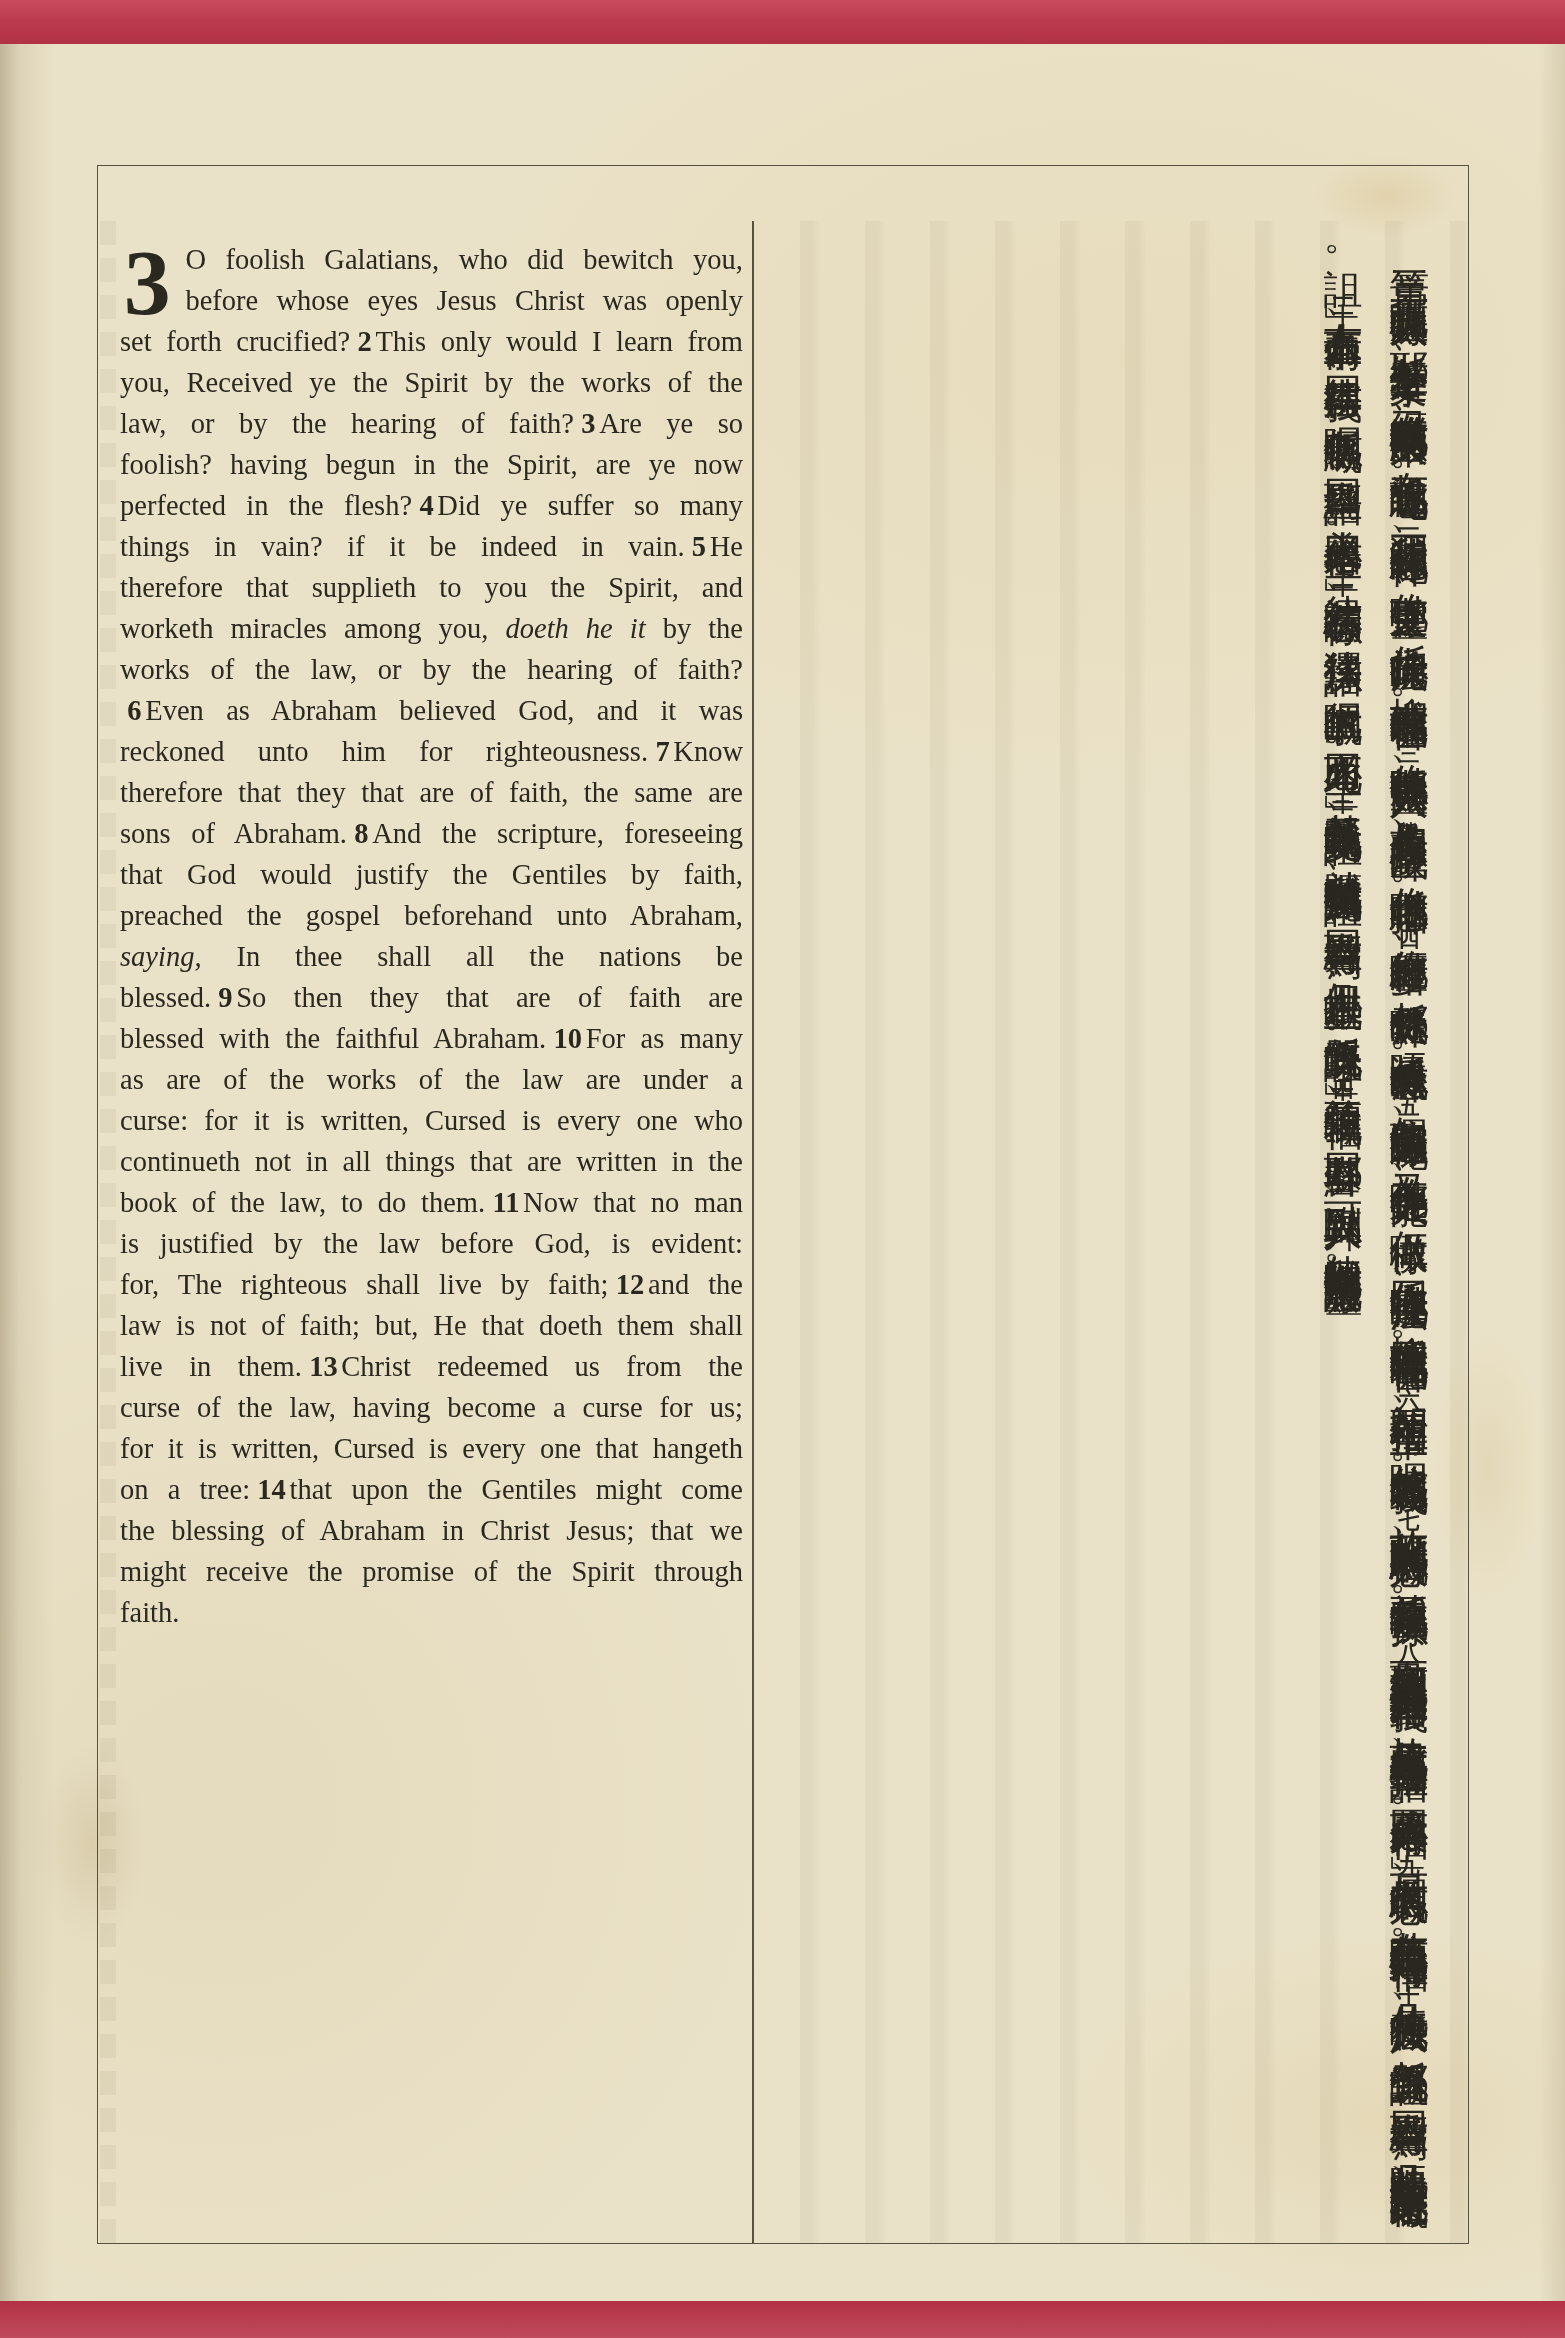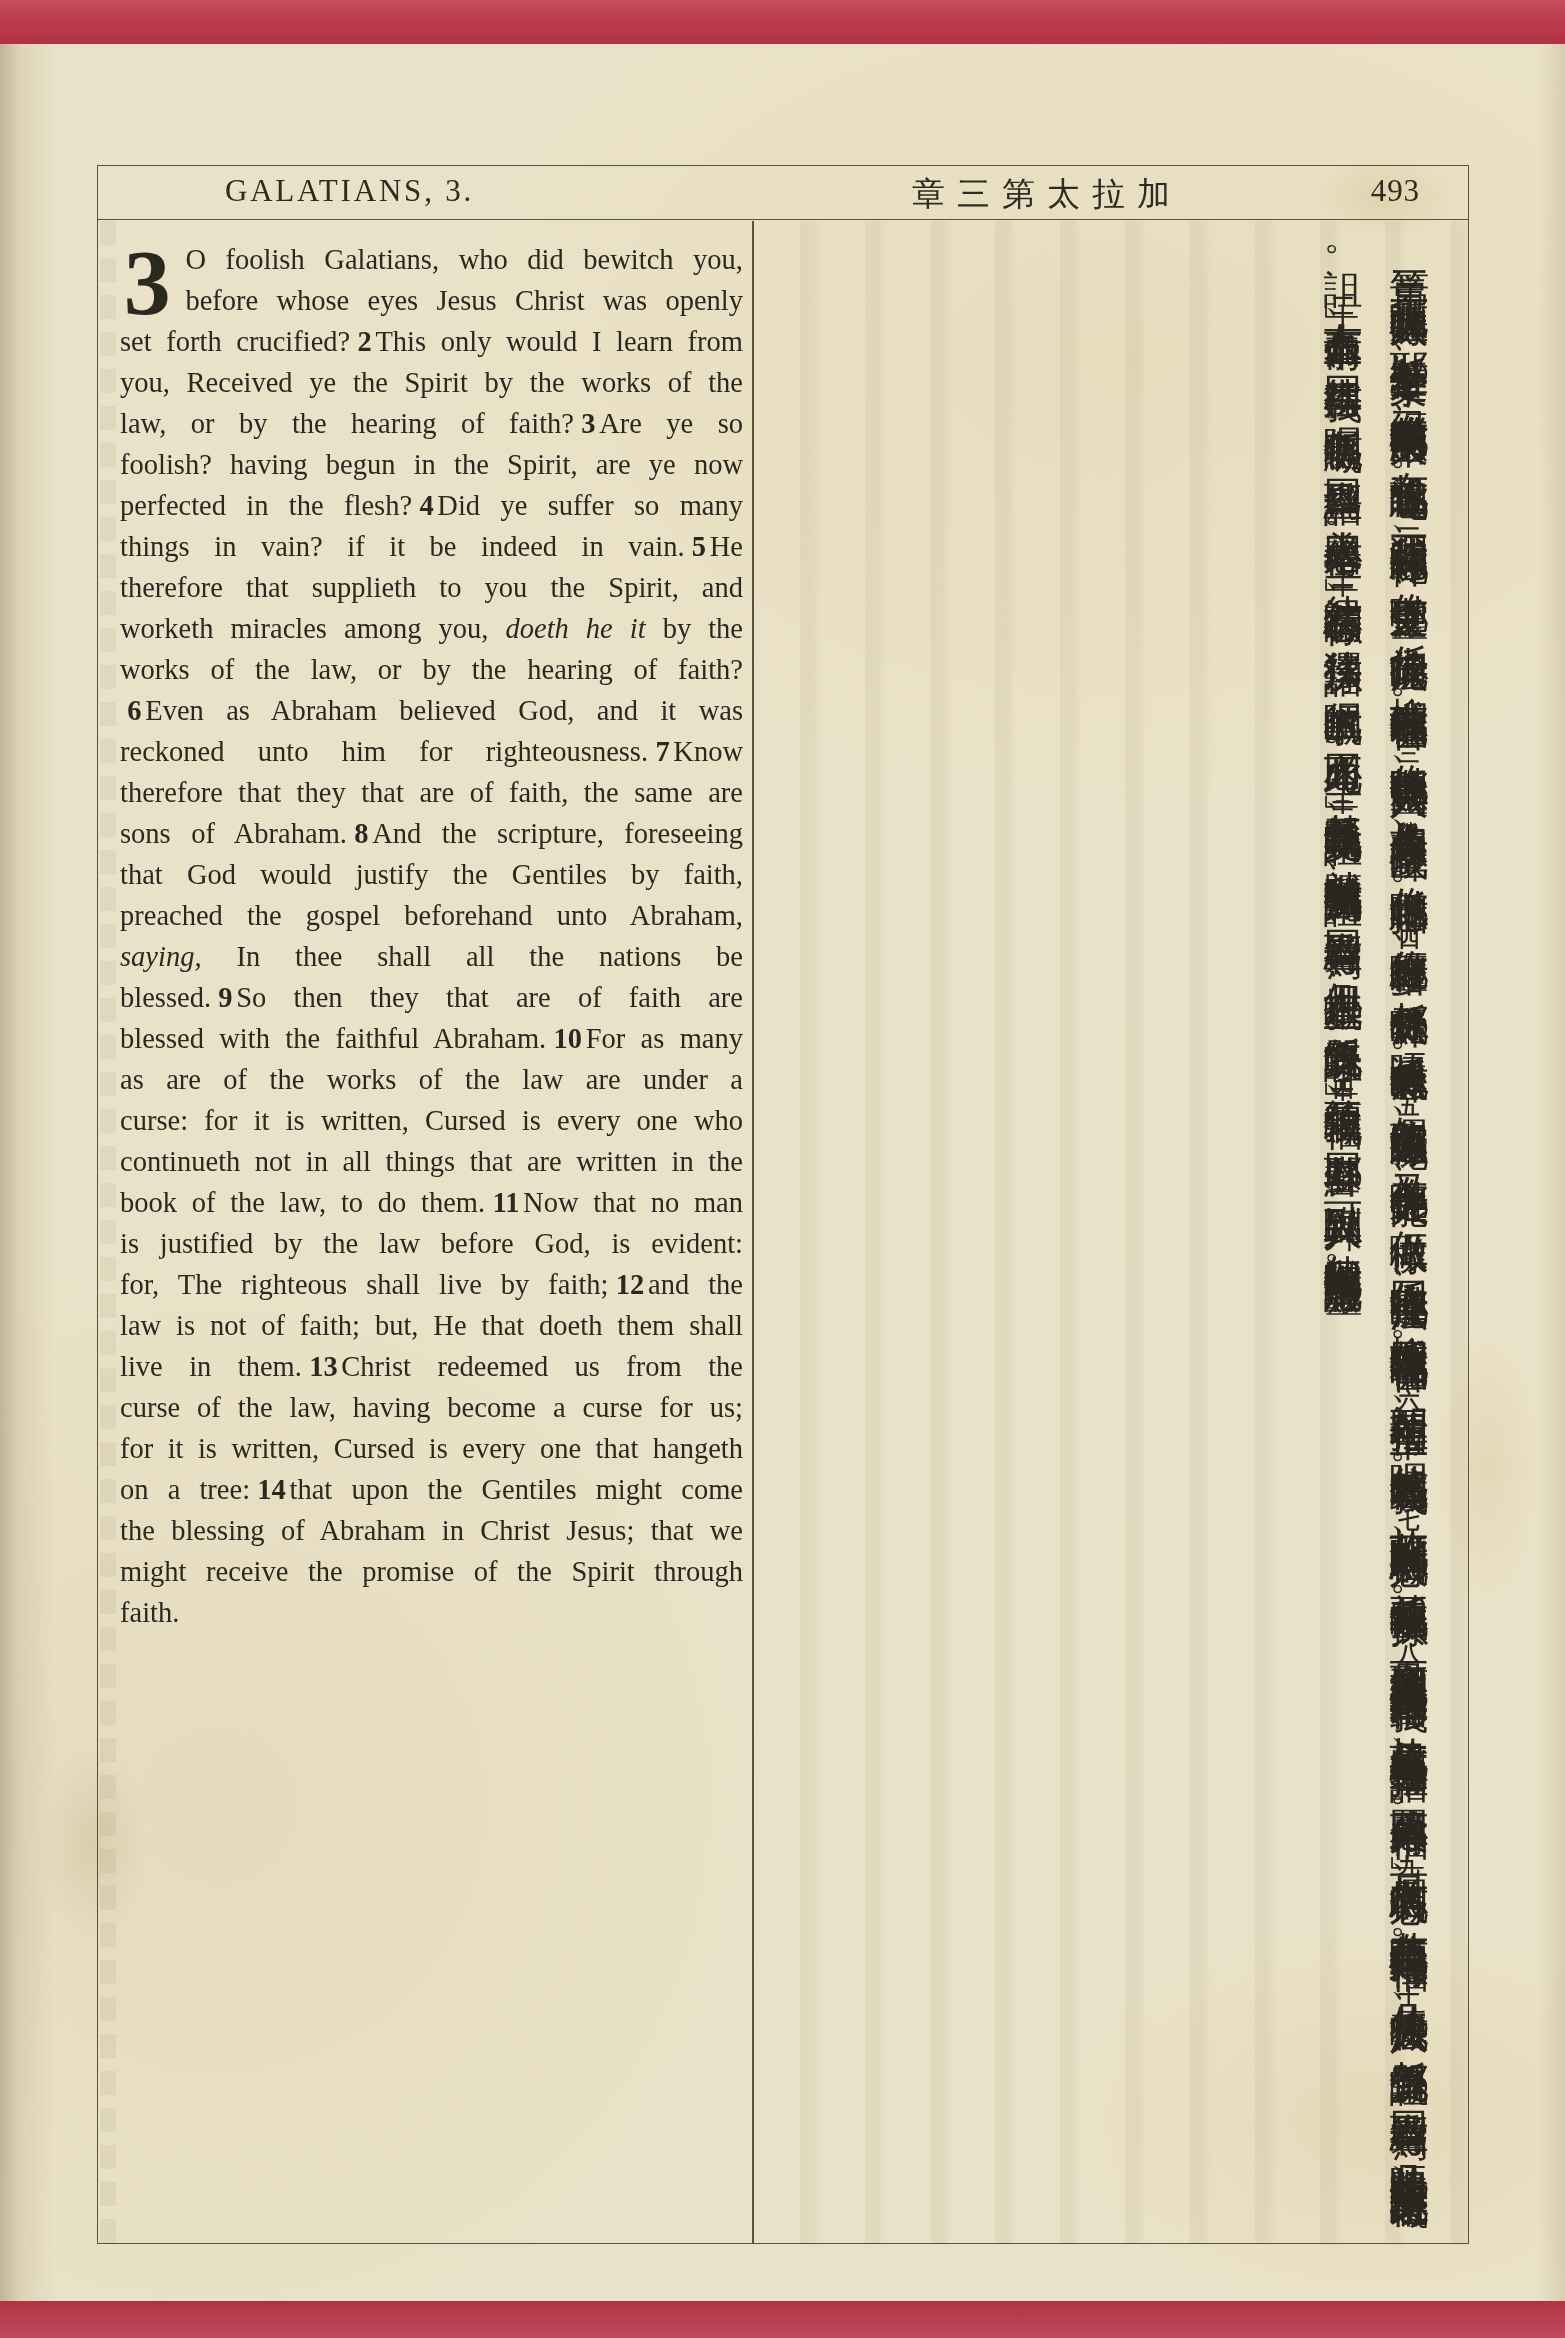--- a/index.html
+++ b/index.html
@@ -131,25 +131,20 @@
 
 <div class="cover-strip top"></div>
 
 <div class="paper">
   <div class="stain s1"></div>
   <div class="stain s2"></div>
   <div class="stain s3"></div>
 
   <div class="page-frame">
 
-    <div class="page-header">
-      <span class="hdr-left">GALATIANS, 3.</span>
-      <span class="hdr-right">章三第太拉加</span>
-      <span class="hdr-page-num">493</span>
-    </div>
 
     <div class="page-body">
 
       <div class="col-english">
         <span class="dropcap">3</span><span id="english-text"><span class="seg-text">O foolish Galatians, who did bewitch you, before whose eyes Jesus Christ was openly set forth crucified?</span><span class="vnum">2</span><span class="seg-text">This only would I learn from you, Received ye the Spirit by the works of the law, or by the hearing of faith?</span><span class="vnum">3</span><span class="seg-text">Are ye so foolish? having begun in the Spirit, are ye now perfected in the flesh?</span><span class="vnum">4</span><span class="seg-text">Did ye suffer so many things in vain? if it be indeed in vain.</span><span class="vnum">5</span><span class="seg-text">He therefore that supplieth to you the Spirit, and worketh miracles among you, </span><i class="">doeth he it</i><span class="seg-text"> by the works of the law, or by the hearing of faith?</span><span class="vnum">6</span><span class="seg-text">Even as Abraham believed God, and it was reckoned unto him for righteousness.</span><span class="vnum">7</span><span class="seg-text">Know therefore that they that are of faith, the same are sons of Abraham.</span><span class="vnum">8</span><span class="seg-text">And the scripture, foreseeing that God would justify the Gentiles by faith, preached the gospel beforehand unto Abraham, </span><i class="">saying,</i><span class="seg-text"> In thee shall all the nations be blessed.</span><span class="vnum">9</span><span class="seg-text">So then they that are of faith are blessed with the faithful Abraham.</span><span class="vnum">10</span><span class="seg-text">For as many as are of the works of the law are under a curse: for it is written, Cursed is every one who continueth not in all things that are written in the book of the law, to do them.</span><span class="vnum">11</span><span class="seg-text">Now that no man is justified by the law before God, is evident: for, The righteous shall live by faith;</span><span class="vnum">12</span><span class="seg-text">and the law is not of faith; but, He that doeth them shall live in them.</span><span class="vnum">13</span><span class="seg-text">Christ redeemed us from the curse of the law, having become a curse for us; for it is written, Cursed is every one that hangeth on a tree:</span><span class="vnum">14</span><span class="seg-text">that upon the Gentiles might come the blessing of Abraham in Christ Jesus; that we might receive the promise of the Spirit through faith.</span></span>
       </div>
 
       <div class="center-rule"></div>
 
       <div class="col-chinese">

